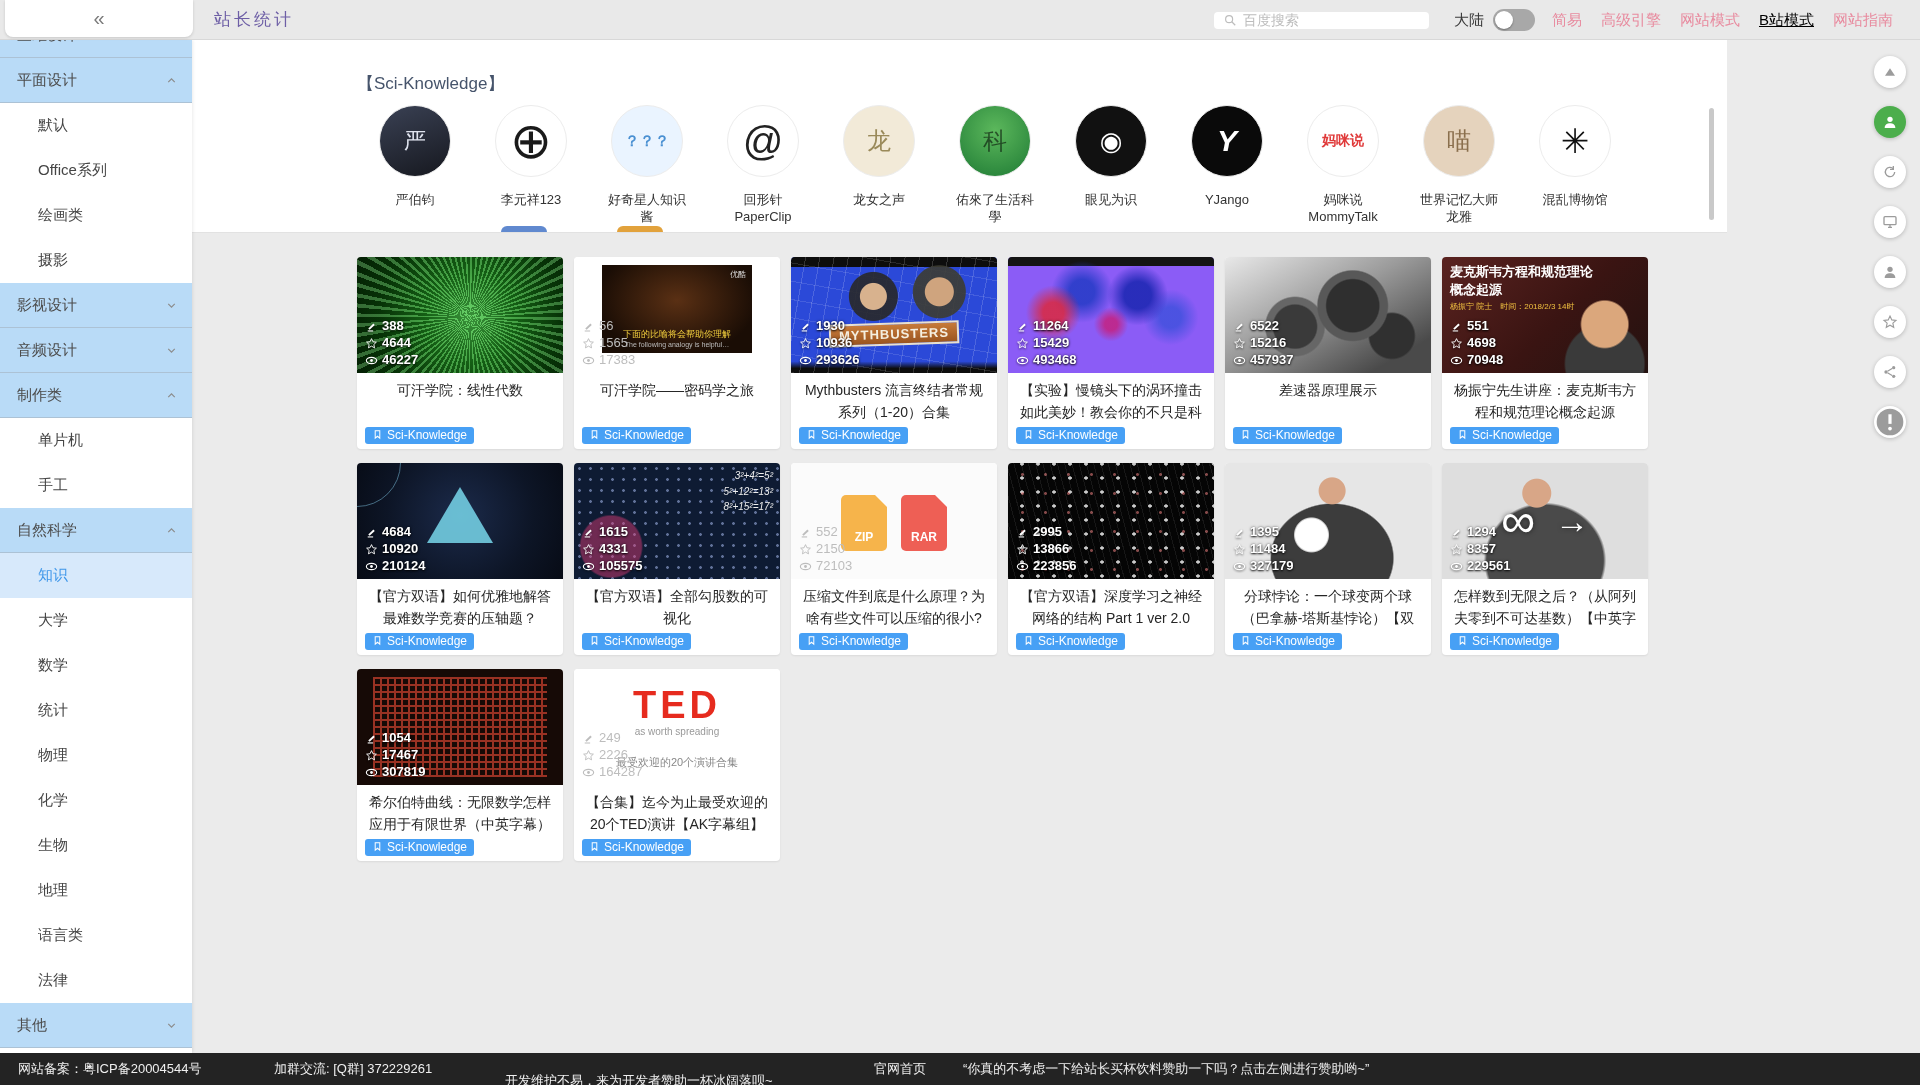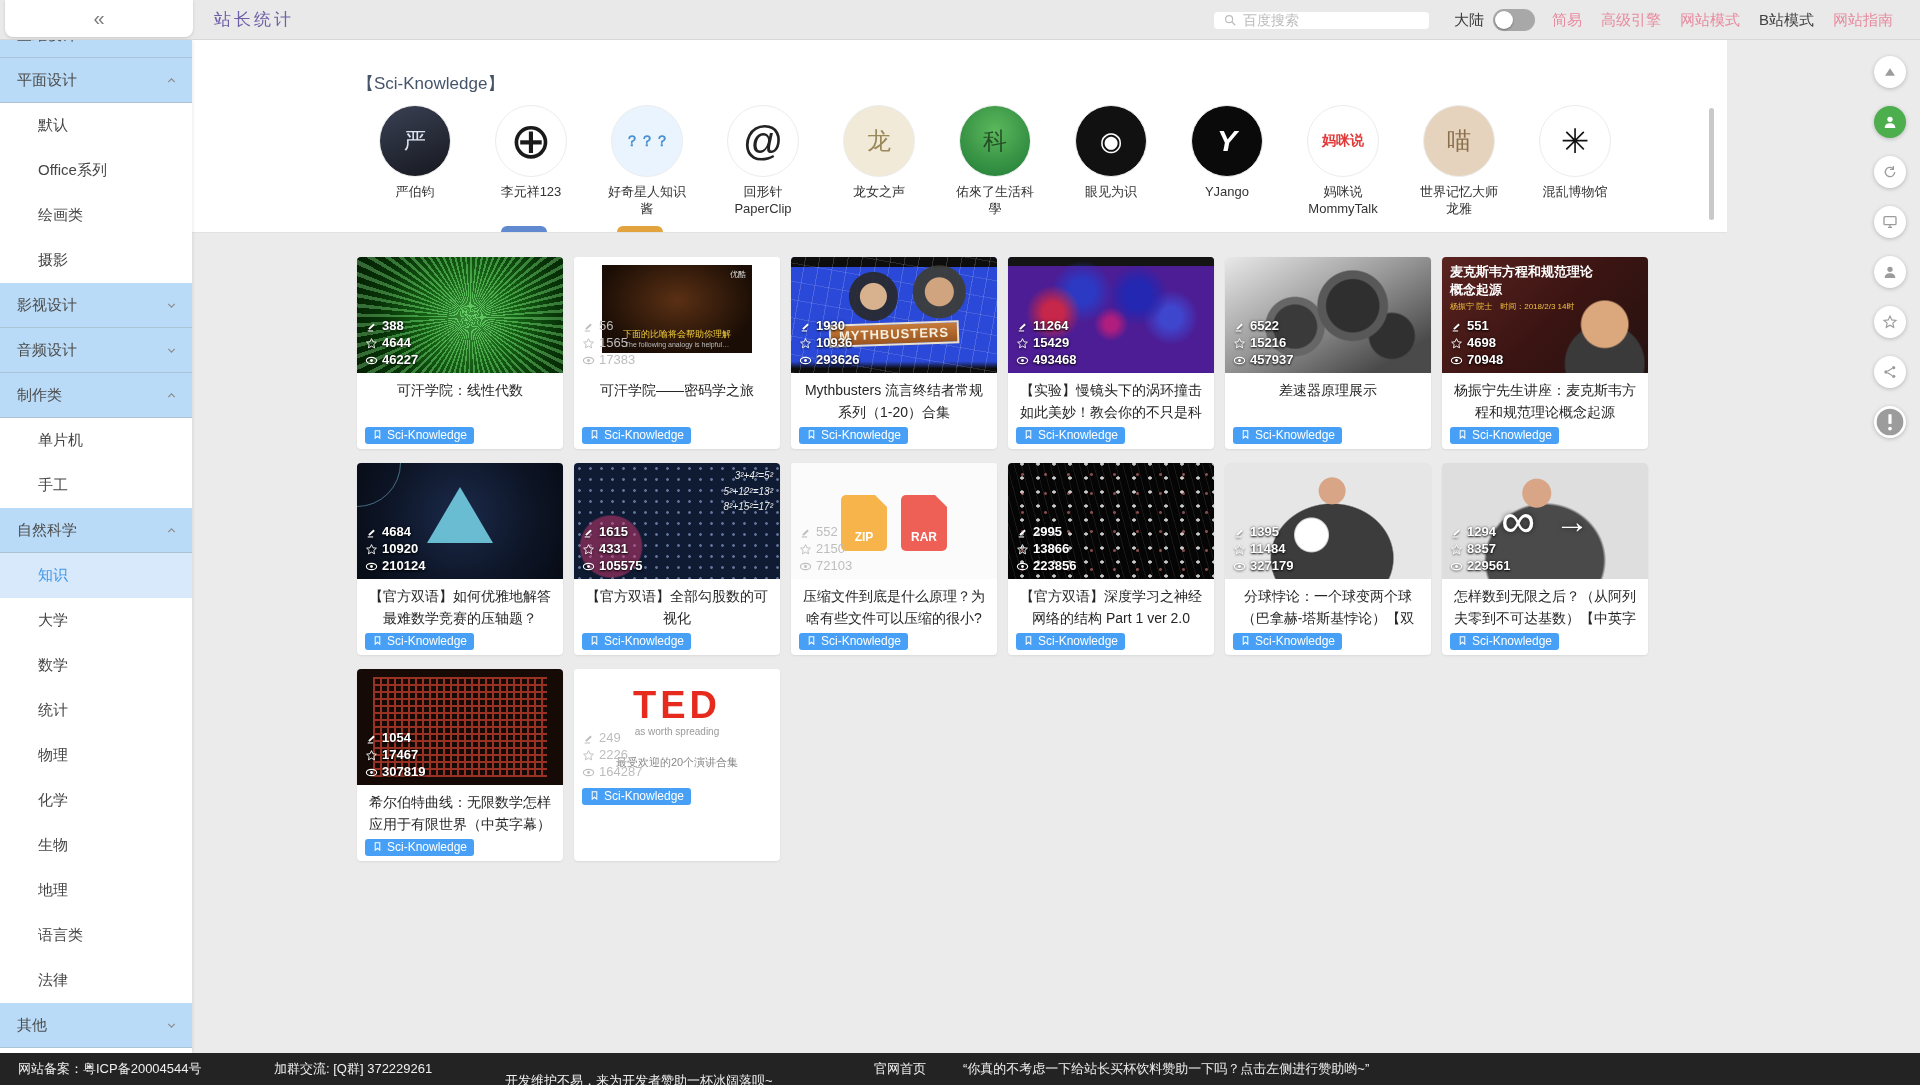--- a/index.html
+++ b/index.html
@@ -55,21 +55,21 @@
   
   .main { position:absolute; left:192px; top:40px; right:0; bottom:32px; background:#ebebeb;
     overflow:hidden; }
   .avatar-panel { position:relative; width:1535px; height:193px; background:#fff;
     border-bottom:1px solid #e2e2e2; padding-left:165px; }
   .sec-header { padding-top:32px; font-size:17px; color:#46546b; }
   .avatar-row { display:flex; margin-top:10px; }
   .av { width:116px; text-align:center; cursor:pointer; }
   .avc { width:72px; height:72px; border-radius:50%; margin:0 auto; display:flex;
     align-items:center; justify-content:center; overflow:hidden; border:1px solid #ececec; }
-  .av-name { margin:7px auto 0; font-size:13px; color:#333; line-height:1.3; width:82px;
+  .av-name { margin:15px auto 0; font-size:13px; color:#333; line-height:1.3; width:82px;
     word-break:break-word; }
   .scrollthumb { position:absolute; right:13px; top:68px; width:5px; height:112px;
     background:#c9c9c9; border-radius:3px; }
   .sliver { position:absolute; bottom:0; height:6px; width:46px; border-radius:23px 23px 0 0; }
   .sliver.b { left:309px; background:#6089cf; }
   .sliver.o { left:425px; background:#e2a23c; }
 
   
   .avc-0 { background:linear-gradient(160deg,#3a4154,#16181f); color:#dfe3ee; font-size:22px; }
   .avc-1 { background:#fff; color:#1a1a1a; font-size:50px; font-weight:300; }
@@ -121,21 +121,21 @@
   .th-myth::before { background:
     radial-gradient(circle at 40% 34%,#d8b28e 0 13px,rgba(40,40,40,.9) 14px 24px,transparent 25px),
     radial-gradient(circle at 72% 30%,#cfa47e 0 14px,rgba(60,60,50,.9) 15px 26px,transparent 27px),
     repeating-linear-gradient(100deg,rgba(255,255,255,.16) 0 1px,transparent 1px 14px),
     repeating-linear-gradient(10deg,rgba(255,255,255,.12) 0 1px,transparent 1px 18px),
     linear-gradient(#0d0d0d 0 9%,transparent 9% 90%,#0d0d0d 96% 100%); }
   .th-myth .ovwrap { left:50%; top:66%; transform:translate(-50%,-50%) rotate(-2deg);
     background:linear-gradient(#c77b3a,#9a5520); border:2px solid #e8e0d0; color:#f5efe0;
     font-weight:700; font-size:13px; letter-spacing:1px; padding:2px 8px; white-space:nowrap; }
 
-  .th-vortex { background:#4c1d95; }
+  .th-vortex { background:#8b5cf6; }
   .th-vortex::before { background:
     radial-gradient(circle at 22% 48%,rgba(220,40,60,.85) 0 6%,rgba(220,40,60,0) 16%),
     radial-gradient(circle at 36% 30%,rgba(40,60,200,.9) 0 8%,transparent 20%),
     radial-gradient(circle at 50% 58%,rgba(200,30,120,.8) 0 5%,transparent 14%),
     radial-gradient(circle at 63% 33%,rgba(30,40,180,.9) 0 9%,transparent 20%),
     radial-gradient(circle at 79% 52%,rgba(60,80,220,.8) 0 6%,transparent 16%),
     linear-gradient(#141414 0 8%,transparent 8%); }
 
   .th-gears { background:linear-gradient(150deg,#e8e8e8,#9a9a9a 45%,#4a4a4a 85%); }
   .th-gears::before { background:
@@ -288,21 +288,21 @@
       <input type="text" placeholder="百度搜索" style="">
     </div>
     <span class="region">大陆</span>
     <div class="toggle">
       <div class="knob"></div>
     </div>
     <div id="toplinks" style="display:flex;gap:19px;align-items:center">
         <span class="tlink" style="color: rgb(232, 139, 159);">简易</span>
         <span class="tlink" style="color: rgb(232, 139, 159);">高级引擎</span>
         <span class="tlink" style="color: rgb(232, 139, 159);">网站模式</span>
-        <span class="tlink" style="color: #404040;">B站模式</span>
+        <span class="tlink" style="color: #000000; text-decoration: underline;">B站模式</span>
         <span class="tlink" style="color: rgb(232, 139, 159);">网站指南</span>
       </div>
   </div>
 </div>
 
 <div class="sidebar">
   <div class="sideitems" id="sideitems">
       <div class="s-header">
         <span>三维设计</span>
         <svg>
@@ -887,20 +887,21 @@
               <span>2226</span>
             </div>
             <div class="stat">
               <svg>
                 <use href="#eye"></use>
               </svg>
               <span>164287</span>
             </div>
           </div>
         </div>
+        <div class="vtitle">【合集】迄今为止最受欢迎的20个TED演讲【AK字幕组】</div>
         <div class="tagrow"><span class="tag">
             <svg>
               <use href="#bookmark"></use>
             </svg>
             <span>Sci-Knowledge</span>
           </span></div>
       </div>
     </div>
 </div>
 

